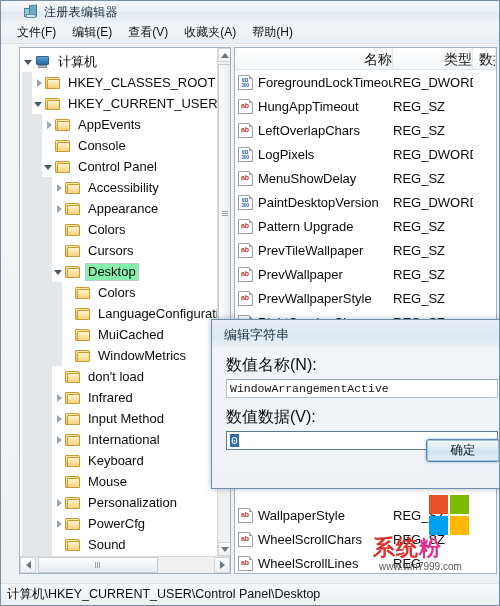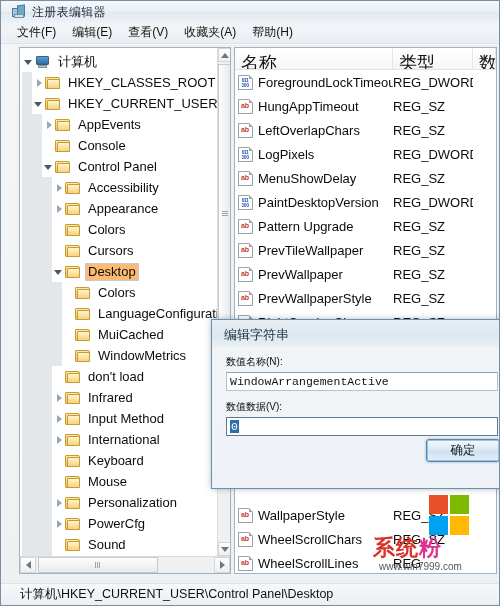--- a/index.html
+++ b/index.html
@@ -15,21 +15,21 @@
     position: relative;
     width: 500px; height: 606px;
     background: linear-gradient(to bottom, #f4f6f8 0%, #eef1f4 100%);
     border: 1px solid #7a8fa6;
     overflow: hidden;
   }
   
   .titlebar {
     height: 22px;
     display: flex; align-items: center;
-    padding-left: 10px;
+    padding-left: 22px;
     background: linear-gradient(to bottom, #f7f9fb 0%, #eaeff4 48%, #e3e9f0 52%, #edf2f7 100%);
   }
   .titlebar .tb-icon {
     width: 16px; height: 16px; margin-right: 5px;
     position: relative; flex: 0 0 auto;
   }
   .tb-icon .blk {
     position:absolute; background:#7fb2c9; border:1px solid #4b7f99;
   }
   .tb-icon .b1{left:1px; top:4px; width:6px; height:9px; background:#9ec9dc;}
@@ -122,21 +122,21 @@
     position:absolute; left:2px; top:1px; width:13px; height:9px;
     background: linear-gradient(to bottom,#5b9bd5,#2c6ca8);
     border:1px solid #3c5f80; border-radius:1px;
   }
   .pcicon .base {
     position:absolute; left:4px; top:10px; width:9px; height:3px;
     background:#b9c6d1; border:1px solid #7f8f9d;
   }
   .tlabel { padding: 0 3px; line-height: 16px; }
   .tnode.selected .tlabel {
-    background: #fdba74; border: 1px solid #c3cbd3; padding: 0 2px;
+    background: #86efac; border: 1px solid #c3cbd3; padding: 0 2px;
   }
   
   .vsb {
     position:absolute; right:0; top:0; bottom:17px; width:13px;
     background:#f0f0f0; border-left:1px solid #dcdcdc;
   }
   .vsb .arrow-up, .vsb .arrow-dn {
     position:absolute; left:0; width:13px; height:14px;
     background: linear-gradient(to bottom,#fdfdfd,#eef0f2);
     border:1px solid #cfd6dc;
@@ -190,22 +190,22 @@
     background-image: repeating-linear-gradient(to right,#9aa5ae 0 1px,transparent 1px 2px);
   }
 
   
   .lv-header {
     display:flex; height:22px;
     background: linear-gradient(to bottom,#ffffff,#f3f6f8);
     border-bottom:1px solid #dfe4e8;
   }
   .lv-header .col {
-    font-size: 18px; color:#151515; padding: 3px 16px 0 6px;
-    border-right: 1px solid #e2e7eb; overflow:hidden; white-space:nowrap;
+    font-size: 14px; color:#151515; padding: 3px 0 0 6px;
+    border-right: 1px solid #e2e7eb; overflow:hidden; white-space:nowrap;text-align:right;
   }
   .col-name { width: 158px; flex:0 0 158px; }
   .col-type { width: 80px; flex:0 0 80px; }
   .col-data { flex: 1 1 auto; border-right:none; }
   .lv-body { position:absolute; left:0; right:0; top:22px; bottom:0; overflow:hidden; }
   .lrow {
     display:flex; align-items:center; height:24px;
     font-size:13px; color:#0b0b0b; white-space:nowrap;
   }
   .lrow .c-name { width:158px; flex:0 0 158px; display:flex; align-items:center; padding-left:3px; overflow:hidden;}
@@ -233,21 +233,21 @@
     border:1px solid #6d90ad;
     box-shadow: 0 0 6px rgba(40,60,80,.35);
     overflow:hidden;
   }
   .dlg-title {
     height:27px; padding: 6px 0 0 12px;
     font-size:13px; color:#18303f;
     background: linear-gradient(to bottom,#e7eef5 0%,#dde7f0 55%,#e9f0f6 100%);
   }
   .dlg-body { padding: 8px 12px 0 14px; }
-  .dlg-label { font-size:10px; color:#0c0c0c; margin-bottom:3px; font-family:"Liberation Sans",sans-serif;}
+  .dlg-label { font-size:16px; color:#0c0c0c; margin-bottom:3px; font-family:"Liberation Sans",sans-serif;}
   .dlg-input {
     height:19px; background:#fff; border:1px solid #b6c3cd; border-top-color:#8fa3b2;
     font-family:"Liberation Mono","DejaVu Sans Mono",monospace;
     font-size:11.5px; color:#111; padding:1px 3px; line-height:16px;
     margin-bottom:9px; overflow:hidden; white-space:nowrap;
   }
   .dlg-input.focused { border:1px solid #5b7b93; }
   .dlg-input .selchar {
     background:#2f6fa8; color:#fff; padding:0 1px;
   }
@@ -285,21 +285,21 @@
   .wm-url {
     position:absolute; left:6px; top:66px; font-size:10px; color:#555;
     font-family:"Liberation Sans",sans-serif;
   }
 
   
   .statusbar {
     position:absolute; left:0; right:0; bottom:0; height:22px;
     background: linear-gradient(to bottom,#f6f8fa,#eceff2);
     border-top:1px solid #dfe3e7;
-    display:flex; align-items:center; padding-left:19px;
+    display:flex; align-items:center; padding-left:6px;
     font-size:12.5px; color:#111; white-space:nowrap; overflow:hidden;
   }
 </style>
 </head>
 <body>
 
 <div id="app">
 
   <div class="titlebar">
     <div class="tb-icon">

